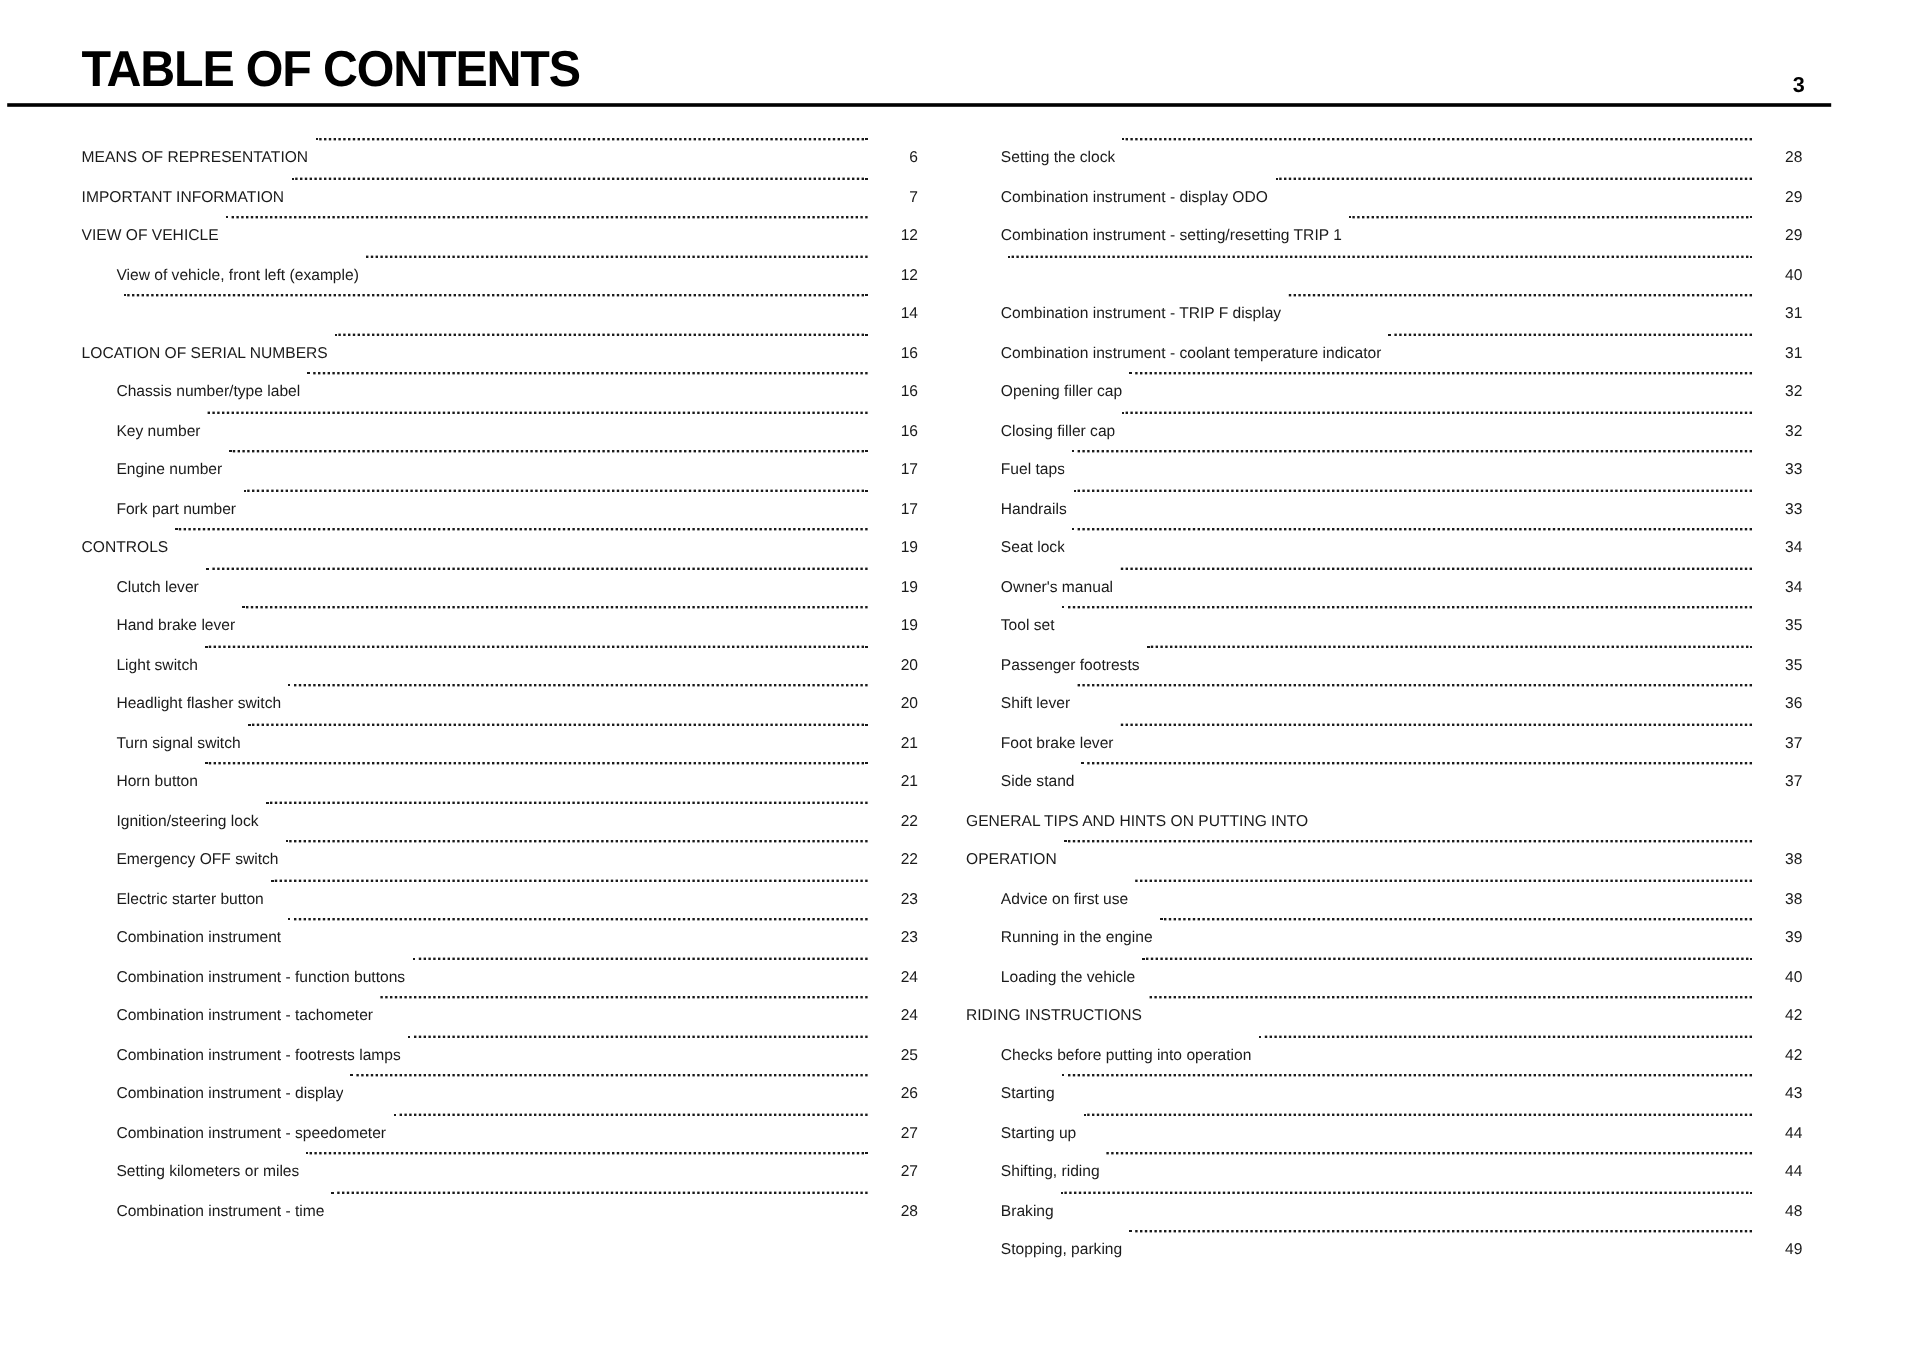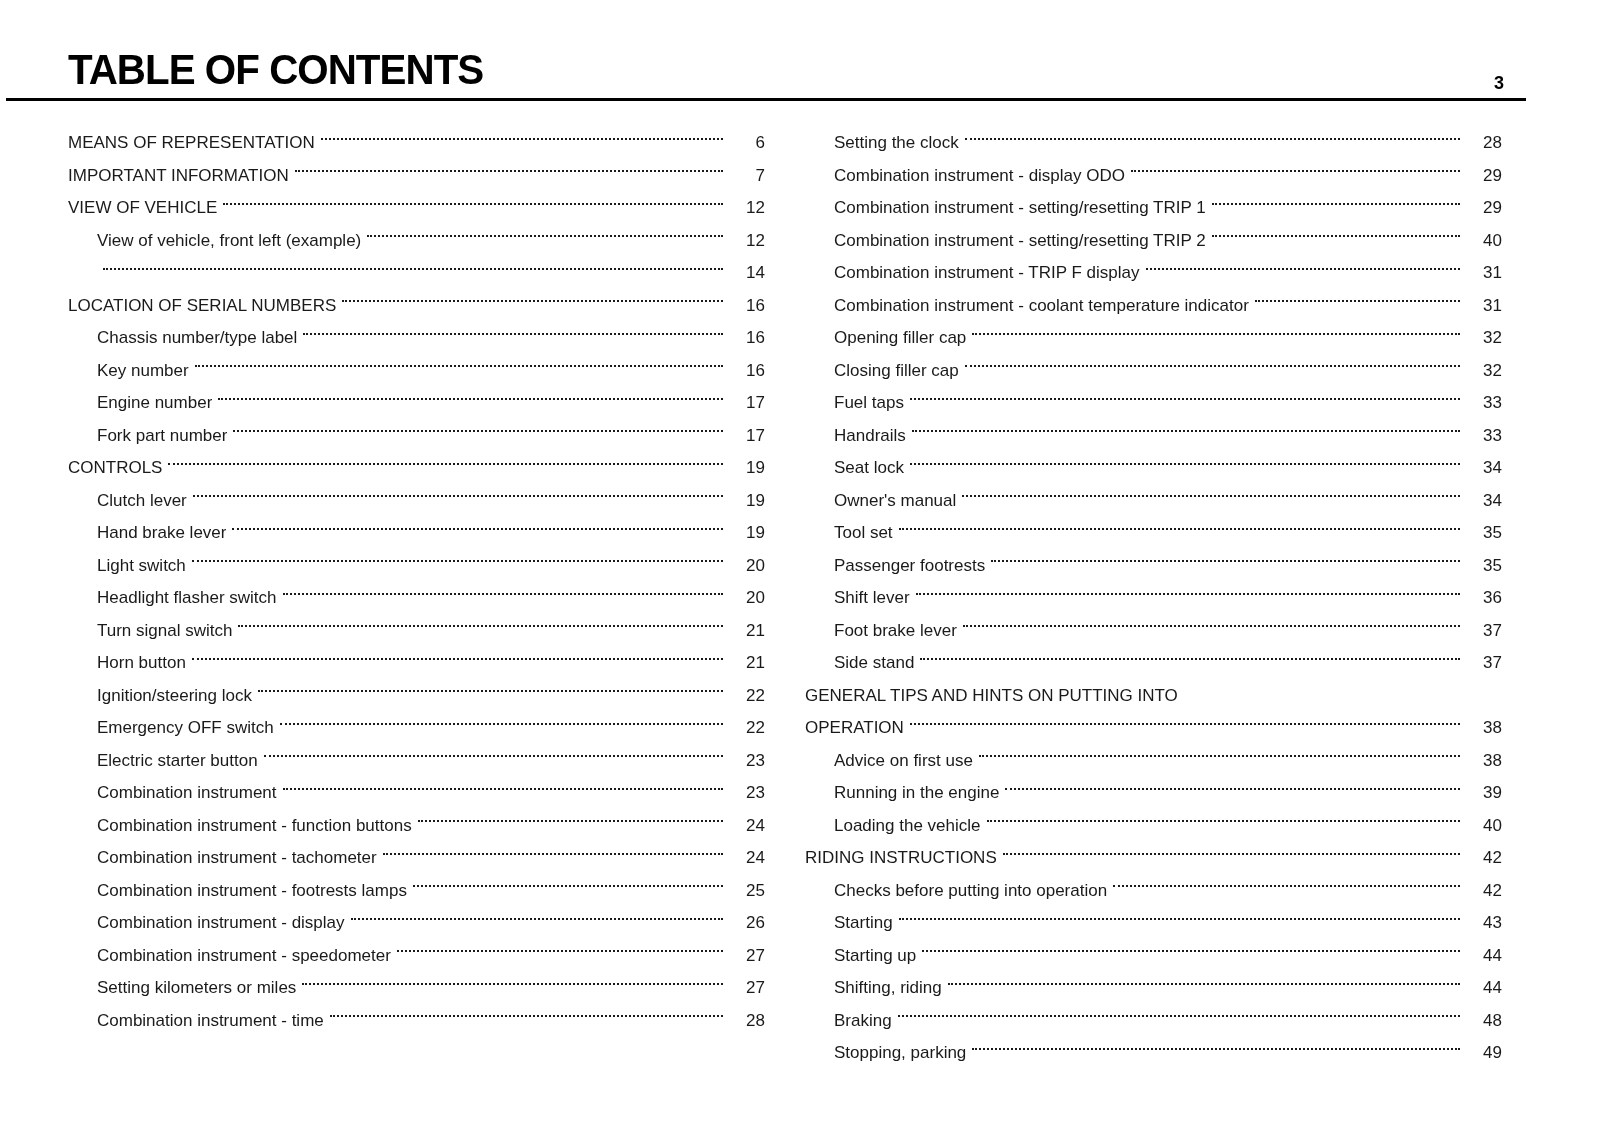--- a/index.html
+++ b/index.html
@@ -17,21 +17,21 @@
   }
   .page {
     width: 1600px;
     height: 1132px;
     position: relative;
     background: #ffffff;
   }
   
   .header {
     position: relative;
-    margin: 12px 74px 0 6px;
+    margin: 0 74px 0 6px;
     padding-top: 34px;
     border-bottom: 3px solid #000000;
     height: 52px;
   }
   .page-title {
     margin: 0 0 0 62px;
     font-size: 42px;
     line-height: 48px;
     font-weight: bold;
     letter-spacing: -1px;
@@ -56,22 +56,22 @@
     gap: 40px;
   }
   .column {
     width: 697px;
     flex: 0 0 697px;
   }
   .toc-row {
     display: flex;
     height: 32.5px;
     line-height: 32.5px;
-    font-size: 17px;
-    align-items: center;
+    font-size: 13px;
+    align-items: flex-start;
     white-space: nowrap;
   }
   .toc-row.indent {
     padding-left: 29px;
   }
   .toc-label {
     flex: 0 1 auto;
     overflow: hidden;
   }
   .toc-dots {
@@ -248,21 +248,20 @@
           <span class="toc-label">Combination instrument - display ODO</span>
           <span class="toc-dots"></span>
           <span class="toc-pagenum">29</span>
         </div>
         <div class="toc-row indent">
           <span class="toc-label">Combination instrument - setting/resetting TRIP 1</span>
           <span class="toc-dots"></span>
           <span class="toc-pagenum">29</span>
         </div>
         <div class="toc-row indent">
-          <span class="toc-label">Combination instrument - setting/resetting TRIP 2</span>
           <span class="toc-dots"></span>
           <span class="toc-pagenum">40</span>
         </div>
         <div class="toc-row indent">
           <span class="toc-label">Combination instrument - TRIP F display</span>
           <span class="toc-dots"></span>
           <span class="toc-pagenum">31</span>
         </div>
         <div class="toc-row indent">
           <span class="toc-label">Combination instrument - coolant temperature indicator</span>

